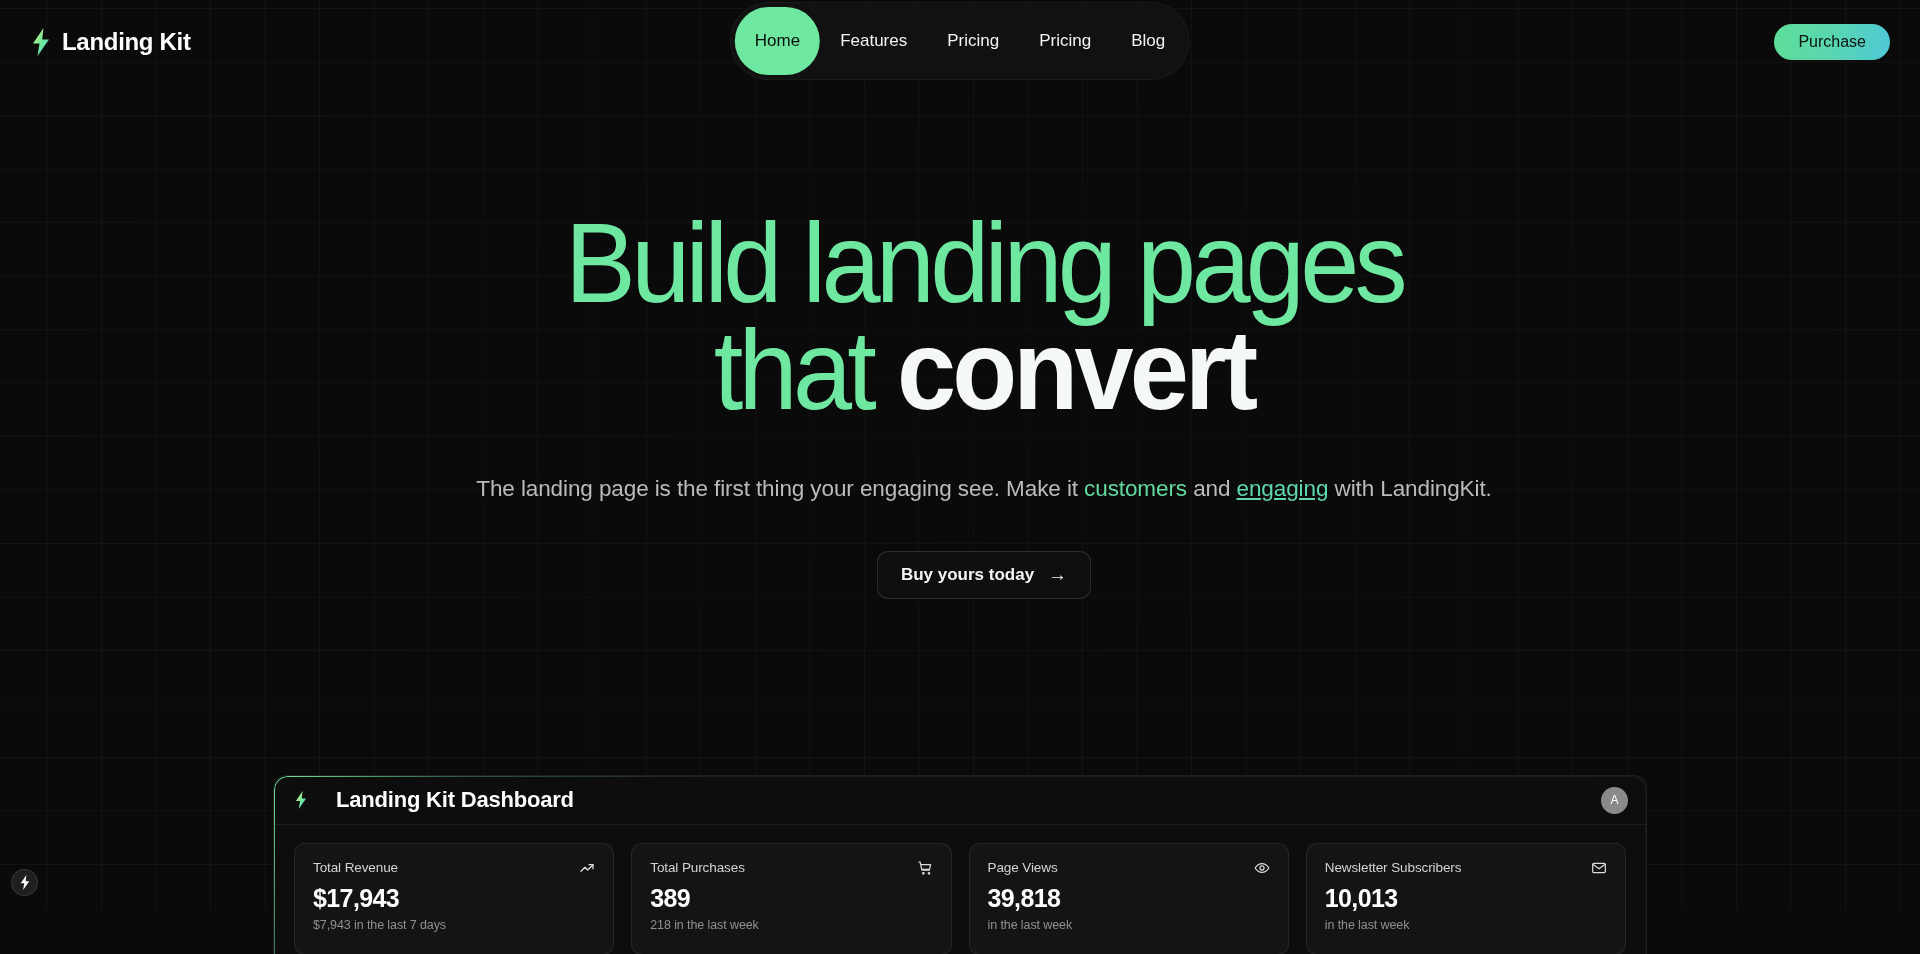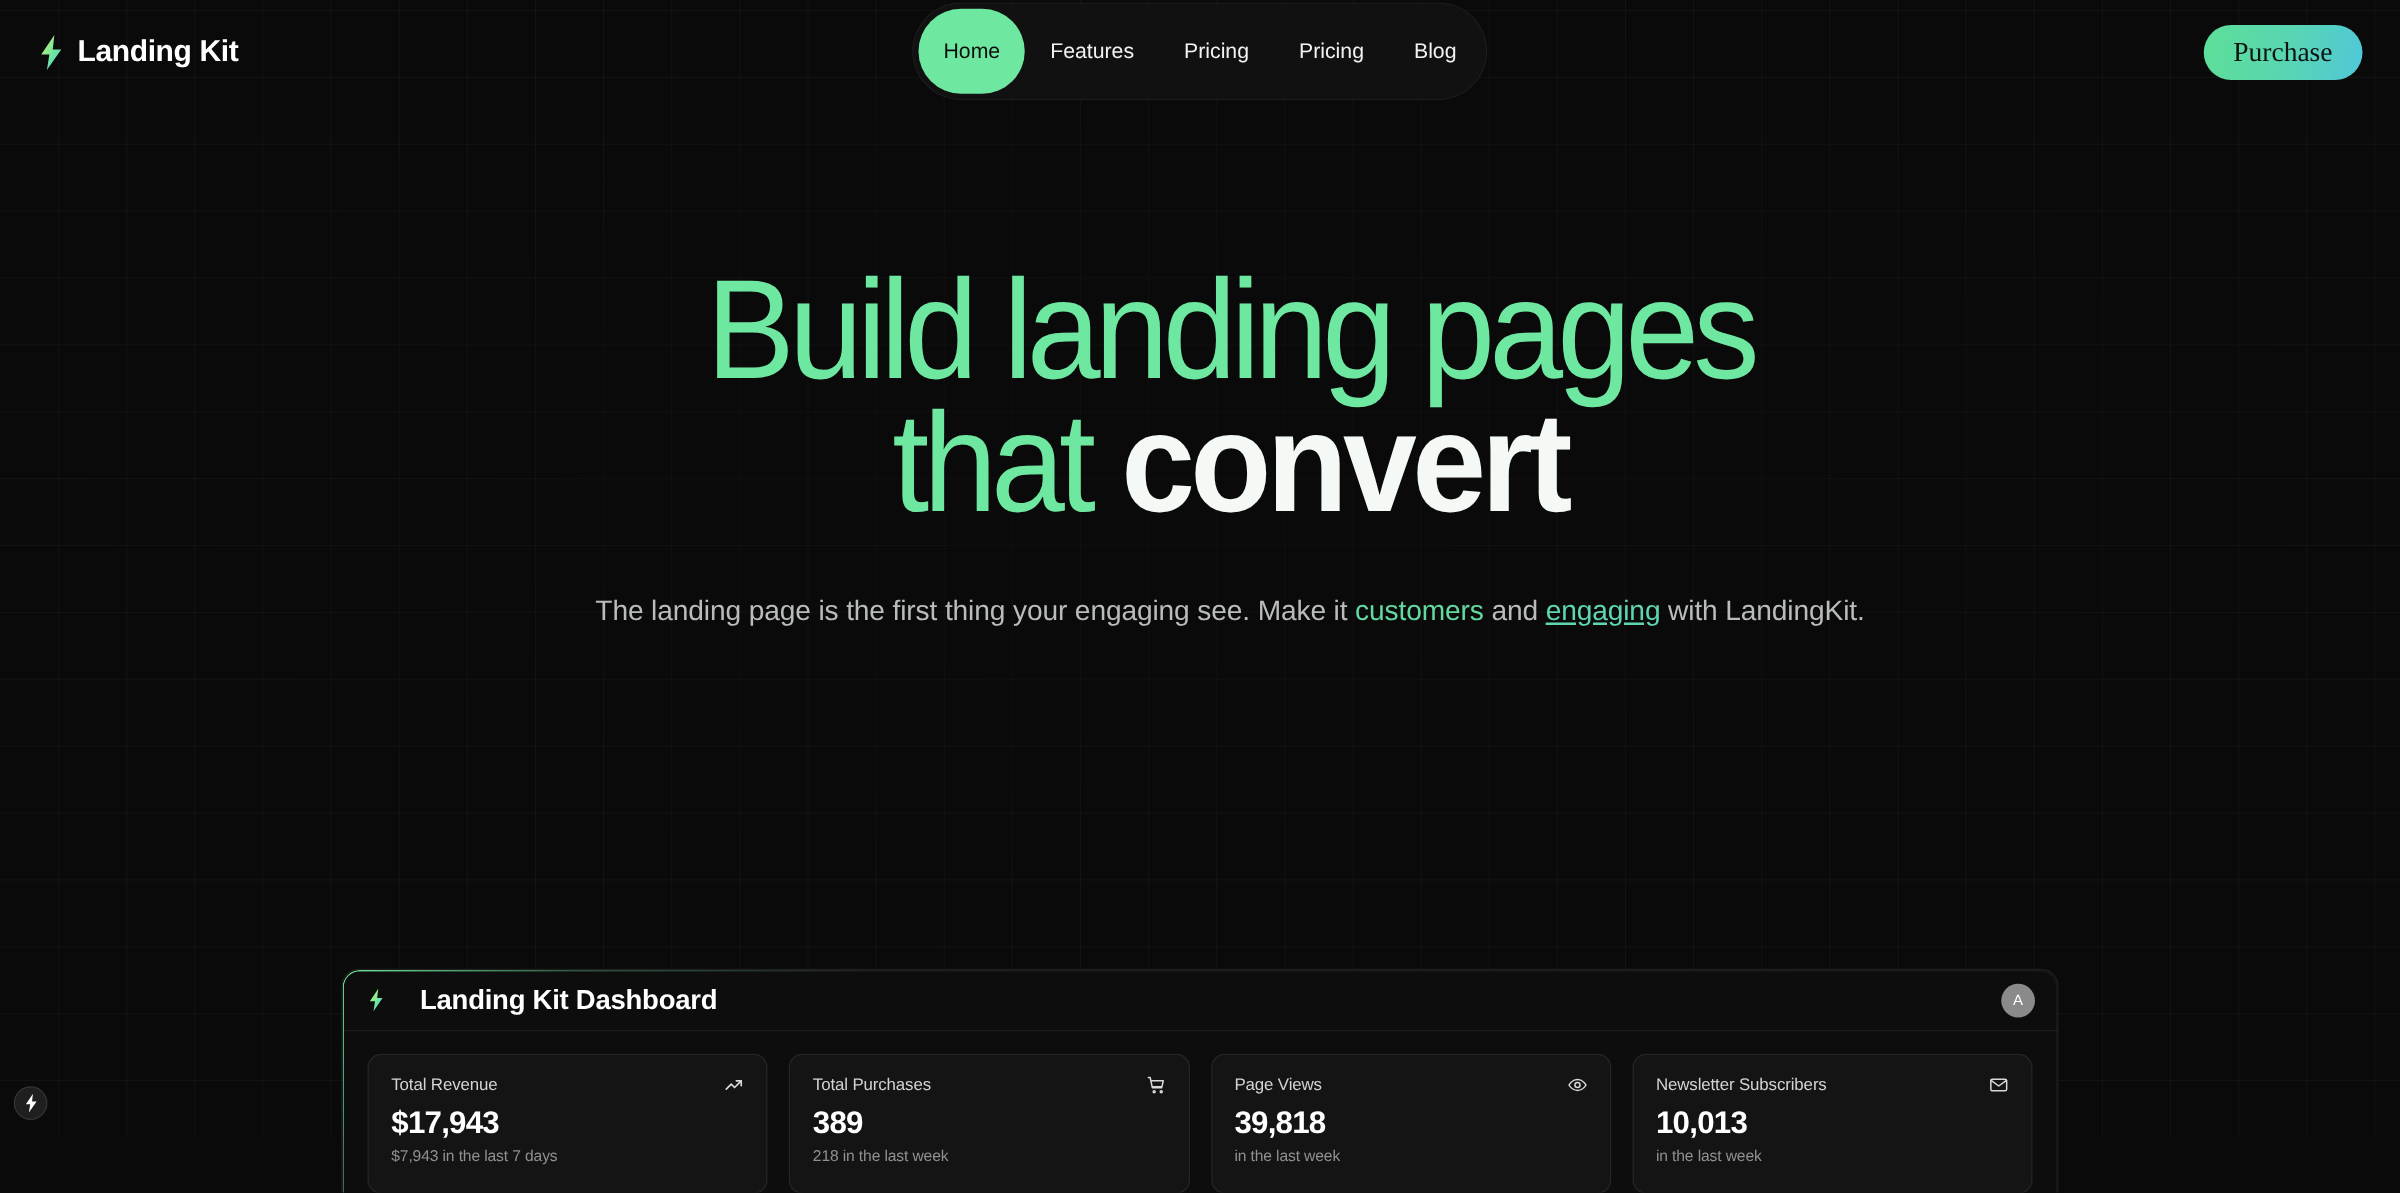--- a/index.html
+++ b/index.html
@@ -54,22 +54,22 @@
     display:block; padding:24px 20px; border-radius:999px;
     color:#f2f2f2; font-size:17px; text-decoration:none; white-space:nowrap;
     line-height:20px;
   }
   .nav a.active{ background:#6ee7a0; color:#0b0f0c; }
 
   .purchase{
     position:absolute; right:30px; top:50%; transform:translateY(-50%);
     padding:9px 24px; border-radius:999px; border:none;
     background:linear-gradient(100deg,#5ddf98 0%, #59d6b0 50%, #4fc8d8 100%);
-    color:#0c1412; font-size:22px; cursor:pointer;
-    font-family:Liberation Serif, serif;
+    color:#0c1412; font-size:16px; cursor:pointer;
+    font-family:Liberation Sans, sans-serif;
     white-space:nowrap;
   }
 
   
   .hero{ position:absolute; top:0; left:0; right:0; text-align:center; z-index:10;margin-left:48px; }
   .hero h1{
     margin-top:210px;
     font-size:113px;
     line-height:0.95;
     letter-spacing:-5px;
@@ -203,20 +203,26 @@
   </header>
 
   <section class="hero">
     <h1>
       <span class="line">Build landing pages</span>
       <span class="line"><span>that </span><span class="bold-white">convert</span></span>
     </h1>
 
     <p class="sub"><span>The landing page is the first thing your engaging see. Make it </span><span class="g1">customers</span><span> and </span><span class="g2">engaging</span><span> with LandingKit.</span></p>
 
+    <div class="cta-wrap">
+      <button class="cta">
+        <span>Buy yours today</span>
+        <span class="arrow">→</span>
+      </button>
+    </div>
   </section>
 
   <div class="dash-wrap">
     <div class="dash">
 
       <div class="dash-head">
         <svg class="bolt" viewBox="0 0 22 28">
           <defs>
             <linearGradient id="boltGrad2" x1="0" y1="0" x2="1" y2="1">
               <stop offset="0%" stop-color="#d9f26b"></stop>

